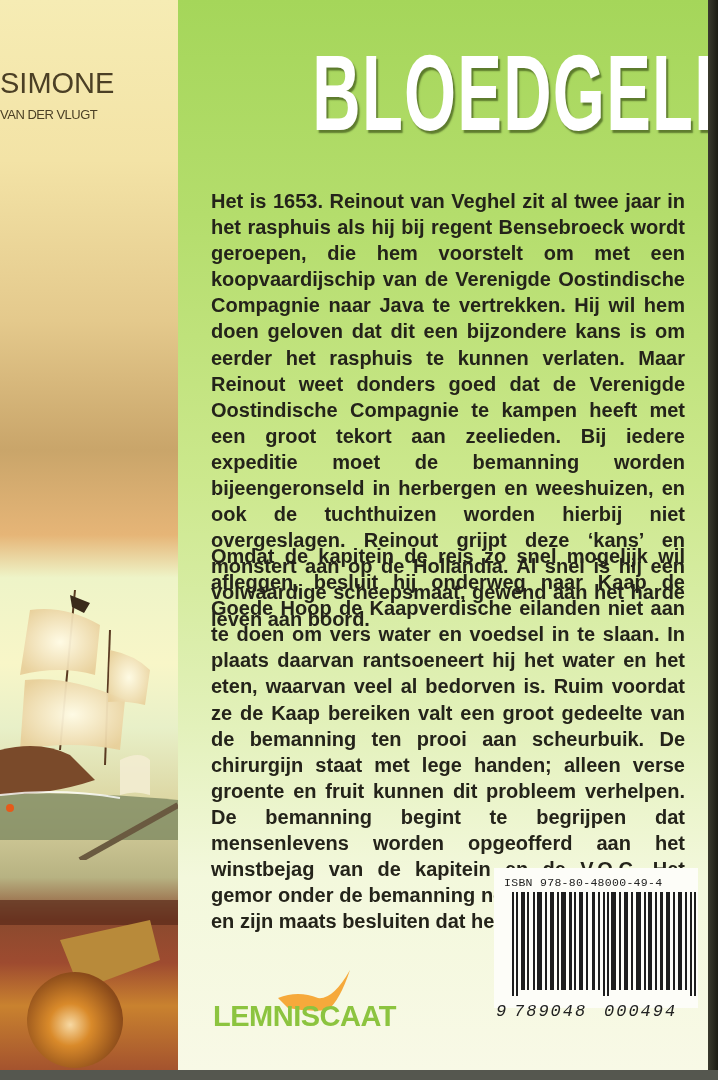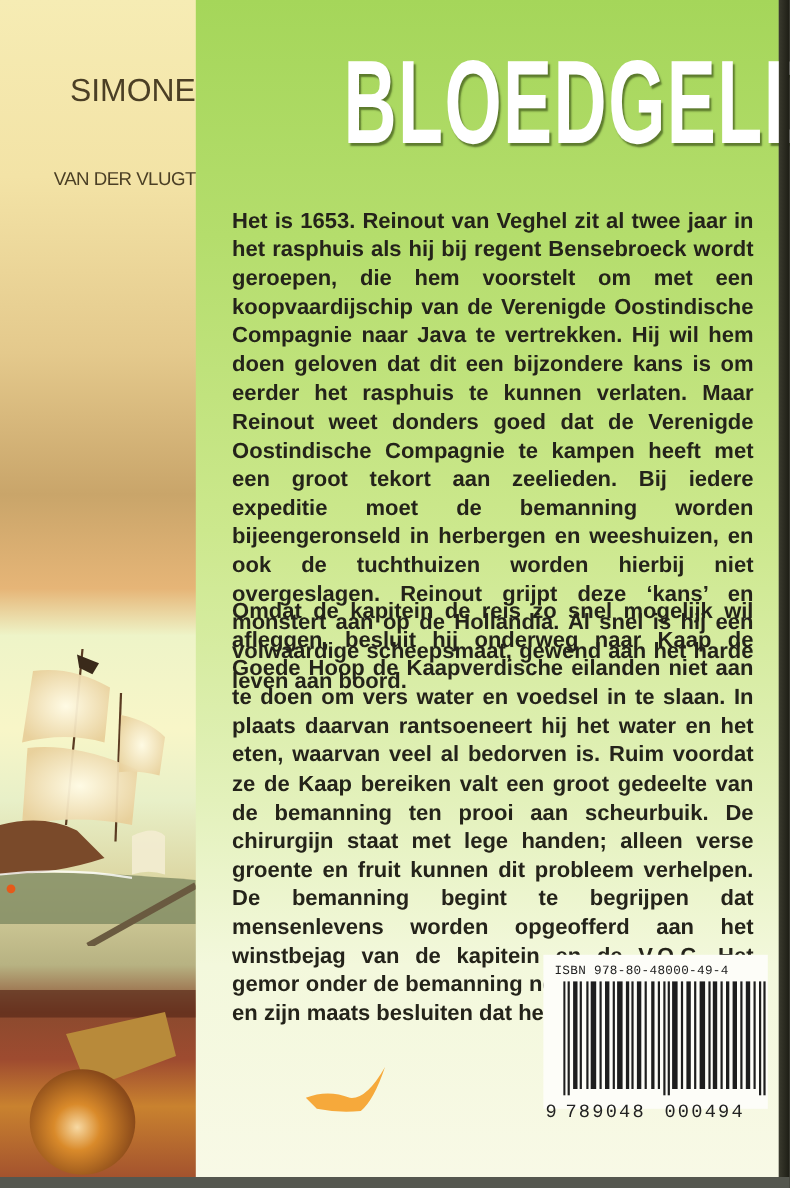--- a/index.html
+++ b/index.html
@@ -3,37 +3,37 @@
 <meta charset="utf-8">
 <style>
   html,body{margin:0;padding:0;}
   body{width:718px;height:1080px;overflow:hidden;background:#6b6b63;position:relative;font-family:"Liberation Sans",sans-serif;}
   .cover{position:absolute;left:0;top:0;width:708px;height:1070px;
     background:linear-gradient(180deg,#a5d65a 0%,#b4dd6c 20%,#cce88d 45%,#e3f1bb 68%,#f3f8dc 82%,#f8f9e6 100%);}
   .rightedge{position:absolute;right:0;top:0;width:10px;height:1080px;background:linear-gradient(90deg,#3a3a2e,#1c1c14);}
   .bottomedge{position:absolute;left:0;bottom:0;width:718px;height:10px;background:#55574f;}
   .strip{position:absolute;left:0;top:0;width:178px;height:1070px;overflow:hidden;
     background:linear-gradient(180deg,#f6ecb4 0%,#f3e3a6 15%,#e4c98c 30%,#c9a56a 42%,#e6b577 50%,#eef4c8 54%,#f8f6c8 62%,#e8f0c8 68%,#dcd6a2 75%,#b7b282 82%,#8b4a2e 86%,#9e4b30 90%,#c9822f 94%,#a4532e 100%);}
-  .strip .author{position:absolute;left:0;width:178px;text-align:right;color:#4b3f25;}
+  .strip .author{position:absolute;left:0;width:178px;text-align:left;color:#4b3f25;}
   .strip .a1{top:67px;font-size:29px;letter-spacing:0px;}
-  .strip .a2{top:107px;font-size:17px;letter-spacing:-0.5px;margin-top:46px;}
+  .strip .a2{top:107px;font-size:13px;letter-spacing:-0.5px;}
   .ship{position:absolute;left:0;top:590px;width:178px;height:270px;}
   .title{position:absolute;left:223px;top:38px;width:470px;text-align:center;
     font-family:"Liberation Sans",sans-serif;font-weight:bold;font-size:108px;line-height:110px;color:#fff;
     transform:scaleX(0.62);transform-origin:center;letter-spacing:2px;
     text-shadow:3px 3px 2px rgba(40,60,10,0.6);}
   .blurb{position:absolute;left:211px;width:474px;color:#24231a;font-size:20px;line-height:26.1px;text-align:justify;font-weight:bold;}
   .p1{top:188px;}
   .p2{top:543px;}
   .publisher{position:absolute;left:213px;top:1000px;font-size:29px;font-weight:bold;color:#8cc43f;letter-spacing:-0.5px;}
   .pubmark{position:absolute;left:278px;top:970px;width:72px;height:42px;}
   .barcode-box{position:absolute;left:494px;top:868px;width:204px;height:140px;background:#fdfdf8;}
   .isbn{position:absolute;left:504px;top:876px;font-family:"Liberation Mono",monospace;font-size:11.5px;color:#222;letter-spacing:0.3px;}
   .bars{position:absolute;left:512px;top:892px;width:188px;height:104px;}
-  .digits{position:absolute;left:496px;top:1002px;font-family:"Liberation Mono",monospace;font-size:17px;color:#222;}
+  .digits{position:absolute;left:496px;top:1002px;font-family:"Liberation Mono",monospace;font-size:17px;color:#222;font-style:italic;}
   .digits span{display:inline-block;}
 </style>
 </head>
 <body>
 
 <div class="cover">
 
   <div class="strip">
     <div class="author a1">SIMONE</div>
     <div class="author a2">VAN DER VLUGT</div>
@@ -72,20 +72,21 @@
   </div>
 
   <div class="title">BLOEDGELD</div>
 
   <p class="blurb p1" style="margin:0;">Het is 1653. Reinout van Veghel zit al twee jaar in het rasphuis als hij bij regent Bensebroeck wordt geroepen, die hem voorstelt om met een koopvaardijschip van de Verenigde Oostindische Compagnie naar Java te vertrekken. Hij wil hem doen geloven dat dit een bijzondere kans is om eerder het rasphuis te kunnen verlaten. Maar Reinout weet donders goed dat de Verenigde Oostindische Compagnie te kampen heeft met een groot tekort aan zeelieden. Bij iedere expeditie moet de bemanning worden bijeengeronseld in herbergen en weeshuizen, en ook de tuchthuizen worden hierbij niet overgeslagen. Reinout grijpt deze ‘kans’ en monstert aan op de Hollandia. Al snel is hij een volwaardige scheepsmaat, gewend aan het harde leven aan boord.</p>
   <p class="blurb p2" style="margin:0;">Omdat de kapitein de reis zo snel mogelijk wil afleggen, besluit hij onderweg naar Kaap de Goede Hoop de Kaapverdische eilanden niet aan te doen om vers water en voedsel in te slaan. In plaats daarvan rantsoeneert hij het water en het eten, waarvan veel al bedorven is. Ruim voordat ze de Kaap bereiken valt een groot gedeelte van de bemanning ten prooi aan scheurbuik. De chirurgijn staat met lege handen; alleen verse groente en fruit kunnen dit probleem verhelpen. De bemanning begint te begrijpen dat mensenlevens worden opgeofferd aan het winstbejag van de kapitein en de V.O.C. Het gemor onder de bemanning neemt toe en Reinout en zijn maats besluiten dat het zo niet verder kan.</p>
 
   <svg class="pubmark" viewBox="0 0 72 42">
     <path d="M0,28 Q20,20 40,28 Q55,30 72,0 Q62,30 50,40 Q30,42 10,38 Z" fill="#f6a93b"></path>
   </svg>
+  <div class="publisher">LEMNISCAAT</div>
 
   <div class="barcode-box"></div>
   <div class="isbn">ISBN 978-80-48000-49-4</div>
   <svg class="bars" viewBox="0 0 188 104" preserveAspectRatio="none">
     <g fill="#1e1e1e">
       <rect x="0" y="0" width="2" height="104"></rect>
         <rect x="4" y="0" width="2" height="104"></rect>
       <rect x="9" y="0" width="4" height="98"></rect>
         <rect x="15" y="0" width="2" height="98"></rect>
       <rect x="21" y="0" width="2" height="98"></rect>

